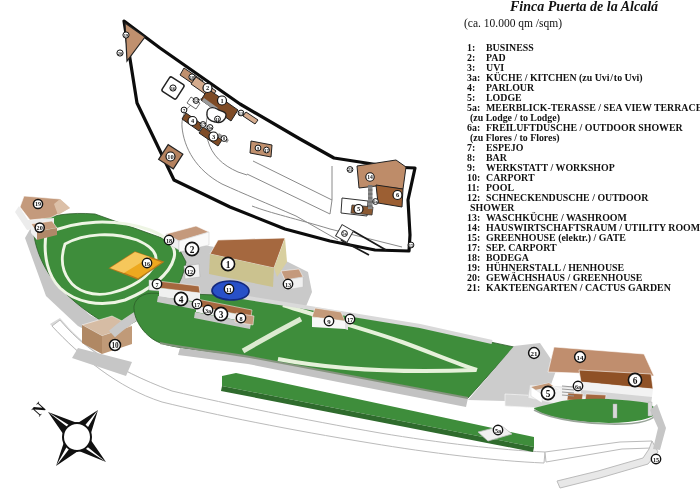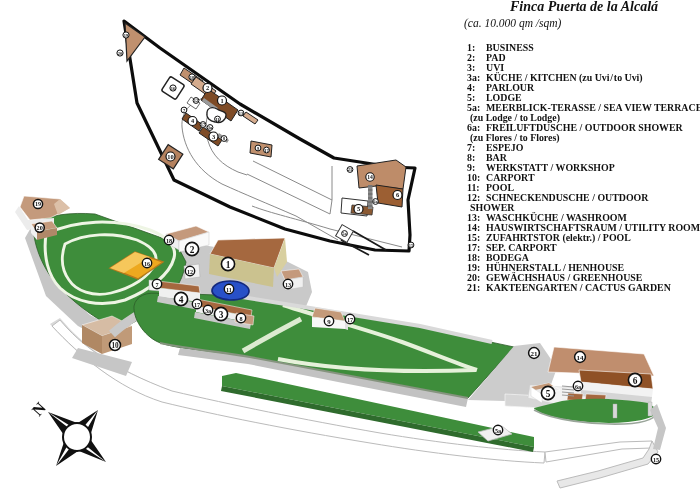--- a/index.html
+++ b/index.html
@@ -1,19 +1,19 @@
 <!DOCTYPE html>
 <html><head>
 <meta charset="utf-8">
 <style>
 html,body{margin:0;padding:0;background:#fff;}
 #page{position:relative;width:700px;height:500px;overflow:hidden;background:#fff;font-family:"Liberation Serif",serif;}
 #map{position:absolute;left:0;top:0;}
 #title{position:absolute;left:463px;top:-1px;font-size:14px;font-weight:bold;font-style:italic;color:#111;white-space:nowrap;margin-left:47px;}
-#subtitle{position:absolute;left:464px;top:17px;font-size:11.5px;font-style:italic;color:#111;white-space:nowrap;}
+#subtitle{position:absolute;left:464px;top:17px;font-size:11.5px;color:#111;white-space:nowrap;}
 #legend{position:absolute;left:467px;top:43px;font-size:9.9px;line-height:10px;color:#111;width:232px;}
 .lr{white-space:nowrap;font-weight:bold;}
 .ln{display:inline-block;width:19px;}
 .cont{margin-left:3px;}
 </style>
 </head>
 <body>
 <div id="page">
 <svg id="map" width="700" height="500" viewBox="0 0 700 500">
 <rect x="0" y="0" width="700" height="500" fill="#ffffff"></rect>
@@ -499,20 +499,20 @@
 <div class="lr cont">(zu Flores / to Flores)</div>
 <div class="lr"><span class="ln">7:</span><span>ESPEJO</span></div>
 <div class="lr"><span class="ln">8:</span><span>BAR</span></div>
 <div class="lr"><span class="ln">9:</span><span>WERKSTATT / WORKSHOP</span></div>
 <div class="lr"><span class="ln">10:</span><span>CARPORT</span></div>
 <div class="lr"><span class="ln">11:</span><span>POOL</span></div>
 <div class="lr"><span class="ln">12:</span><span>SCHNECKENDUSCHE / OUTDOOR</span></div>
 <div class="lr cont">SHOWER</div>
 <div class="lr"><span class="ln">13:</span><span>WASCHKÜCHE / WASHROOM</span></div>
 <div class="lr"><span class="ln">14:</span><span>HAUSWIRTSCHAFTSRAUM / UTILITY ROOM</span></div>
-<div class="lr"><span class="ln">15:</span><span>ZUFAHRTSTOR (elektr.) / POOL</span></div>
+<div class="lr"><span class="ln">15:</span><span>GREENHOUSE (elektr.) / GATE</span></div>
 <div class="lr"><span class="ln">17:</span><span>SEP. CARPORT</span></div>
 <div class="lr"><span class="ln">18:</span><span>BODEGA</span></div>
 <div class="lr"><span class="ln">19:</span><span>HÜHNERSTALL / HENHOUSE</span></div>
 <div class="lr"><span class="ln">20:</span><span>GEWÄCHSHAUS / GREENHOUSE</span></div>
 <div class="lr"><span class="ln">21:</span><span>KAKTEENGARTEN / CACTUS GARDEN</span></div>
 </div>
 </div>
 
 </body></html>

